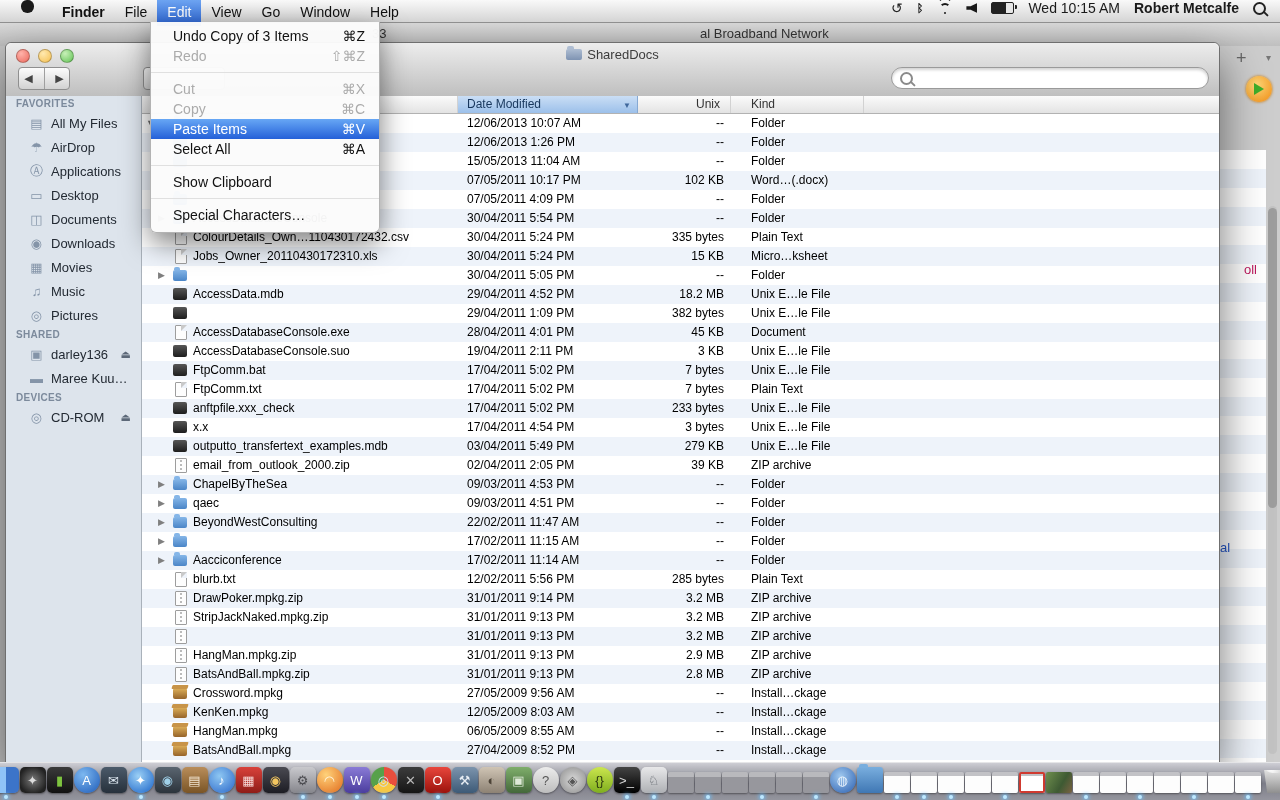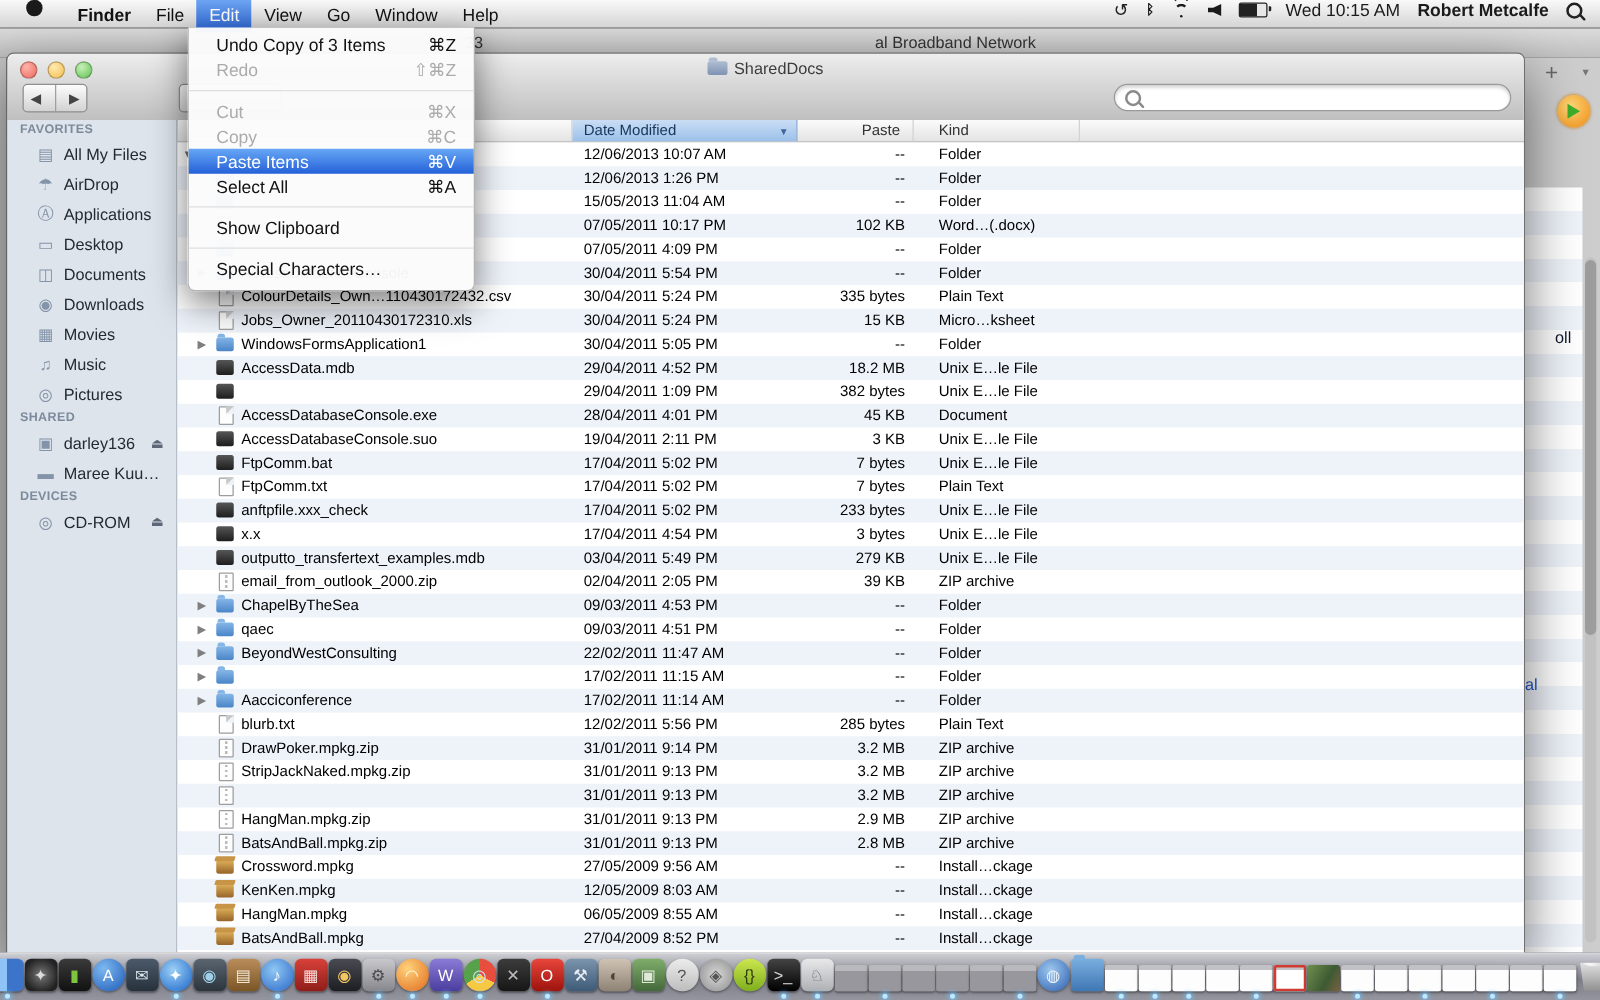--- a/index.html
+++ b/index.html
@@ -36,21 +36,21 @@
   .bgstrip .t2{position:absolute;left:700px;top:4px}
   .bgleft{position:absolute;left:0;top:46px;width:5px;height:716px;background:#c6c6c6;z-index:1}
   .bgright{position:absolute;left:1218px;top:46px;width:62px;height:716px;background:#cdcdcd;z-index:1;overflow:hidden}
   .bgright .plus{position:absolute;left:18px;top:2px;color:#666;font-size:18px}
   .bgright .caret{position:absolute;left:48px;top:6px;color:#777;font-size:10px}
   .badge{position:absolute;left:28px;top:30px;width:26px;height:26px;border-radius:50%;
     background:radial-gradient(circle at 40% 35%,#ffd97a,#f08b12);box-shadow:0 0 3px #c87500;display:flex;align-items:center;justify-content:center}
   .badge i{width:0;height:0;border-left:10px solid #3fae2a;border-top:6px solid transparent;border-bottom:6px solid transparent}
   .bgstripes{position:absolute;left:0;top:104px;width:48px;bottom:0;
     background:repeating-linear-gradient(#fff 0 19px,#eef3fa 19px 38px)}
-  .bgright .f1{position:absolute;left:26px;top:216px;color:#0f172a;font-size:13px}
+  .bgright .f1{position:absolute;left:26px;top:216px;color:#be185d;font-size:13px}
   .bgright .f2{position:absolute;left:2px;top:494px;color:#2456c9;font-size:13px}
   .bgscroll{position:absolute;right:3px;top:160px;width:9px;height:548px;background:#c2c2c2;border-radius:5px}
   .bgscroll i{position:absolute;left:0;top:2px;width:9px;height:300px;background:#9d9d9d;border-radius:5px;display:block}
   
   .win{position:absolute;left:5px;top:42px;width:1213px;height:719px;z-index:5;
     background:#fff;border:1px solid #6f6f6f;border-radius:6px 6px 0 0;box-shadow:0 18px 45px rgba(0,0,0,.55)}
   .chrome{position:absolute;left:0;top:0;right:0;height:53px;border-radius:6px 6px 0 0;
     background:linear-gradient(#ededed,#bfbfbf);border-bottom:1px solid #8e8e8e}
   .lights{position:absolute;left:10px;top:6px;display:flex;gap:8px}
   .lt{width:12px;height:12px;border-radius:50%;border:1px solid rgba(0,0,0,.25)}
@@ -209,21 +209,21 @@
     </div>
     <div class="viewfrag"></div>
     <div class="search">
         <span class="mag"></span>
       </div>
   </div>
 
   <div class="colhdr">
     <span class="ch name"></span>
     <span class="ch date"><span>Date Modified</span><span class="sort">▼</span></span>
-    <span class="ch size">Paste</span>
+    <span class="ch size">Unix</span>
     <span class="ch kind">Kind</span>
     <span class="ch fill"></span>
   </div>
 
   <div class="sidebar">
     <div class="shead">FAVORITES</div>
     <div>
   <div class="sitem">
     <span class="sic">▤</span>
     <span>All My Files</span>
@@ -371,21 +371,20 @@
     <span class="fi"></span>
     <span class="fname">Jobs_Owner_20110430172310.xls</span>
     <span class="fdate">30/04/2011 5:24 PM</span>
     <span class="fsize">15 KB</span>
     <span class="fkind">Micro…ksheet</span>
   </div>
 
   <div class="row i-folder disc">
     <span class="tri">▶</span>
     <span class="fi"></span>
-    <span class="fname">WindowsFormsApplication1</span>
     <span class="fdate">30/04/2011 5:05 PM</span>
     <span class="fsize">--</span>
     <span class="fkind">Folder</span>
   </div>
 
   <div class="row i-exec">
 
     <span class="fi"></span>
     <span class="fname">AccessData.mdb</span>
     <span class="fdate">29/04/2011 4:52 PM</span>

